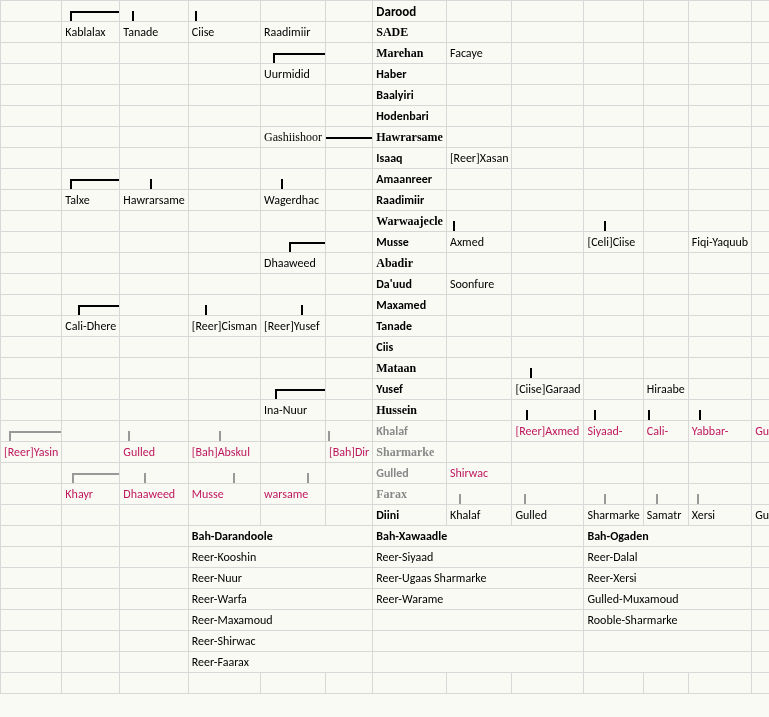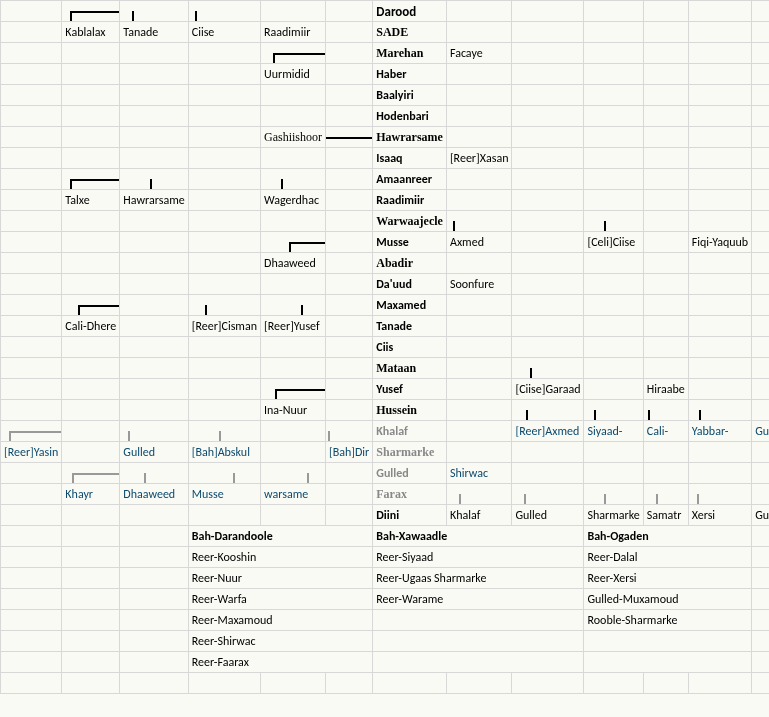--- a/index.html
+++ b/index.html
@@ -17,21 +17,21 @@
   }
   td {
     border: 1px solid #d8d8d8;
     height: 21px;
     padding: 0 3px;
     vertical-align: middle;
     white-space: nowrap;
     overflow: hidden;
   }
   .b { font-weight: bold; }
-  .g { color: #0c4a6e; }
+  .g { color: #be185d; }
   .gb { color: #888; font-weight: bold; }
   .lg { font-size: 13px; font-weight: bold; }
   
   .br { position: relative; font-family: Liberation Serif, serif; }
   .br > div {
     position: absolute;
     border-color: #000;
     border-style: solid;
   }
   

